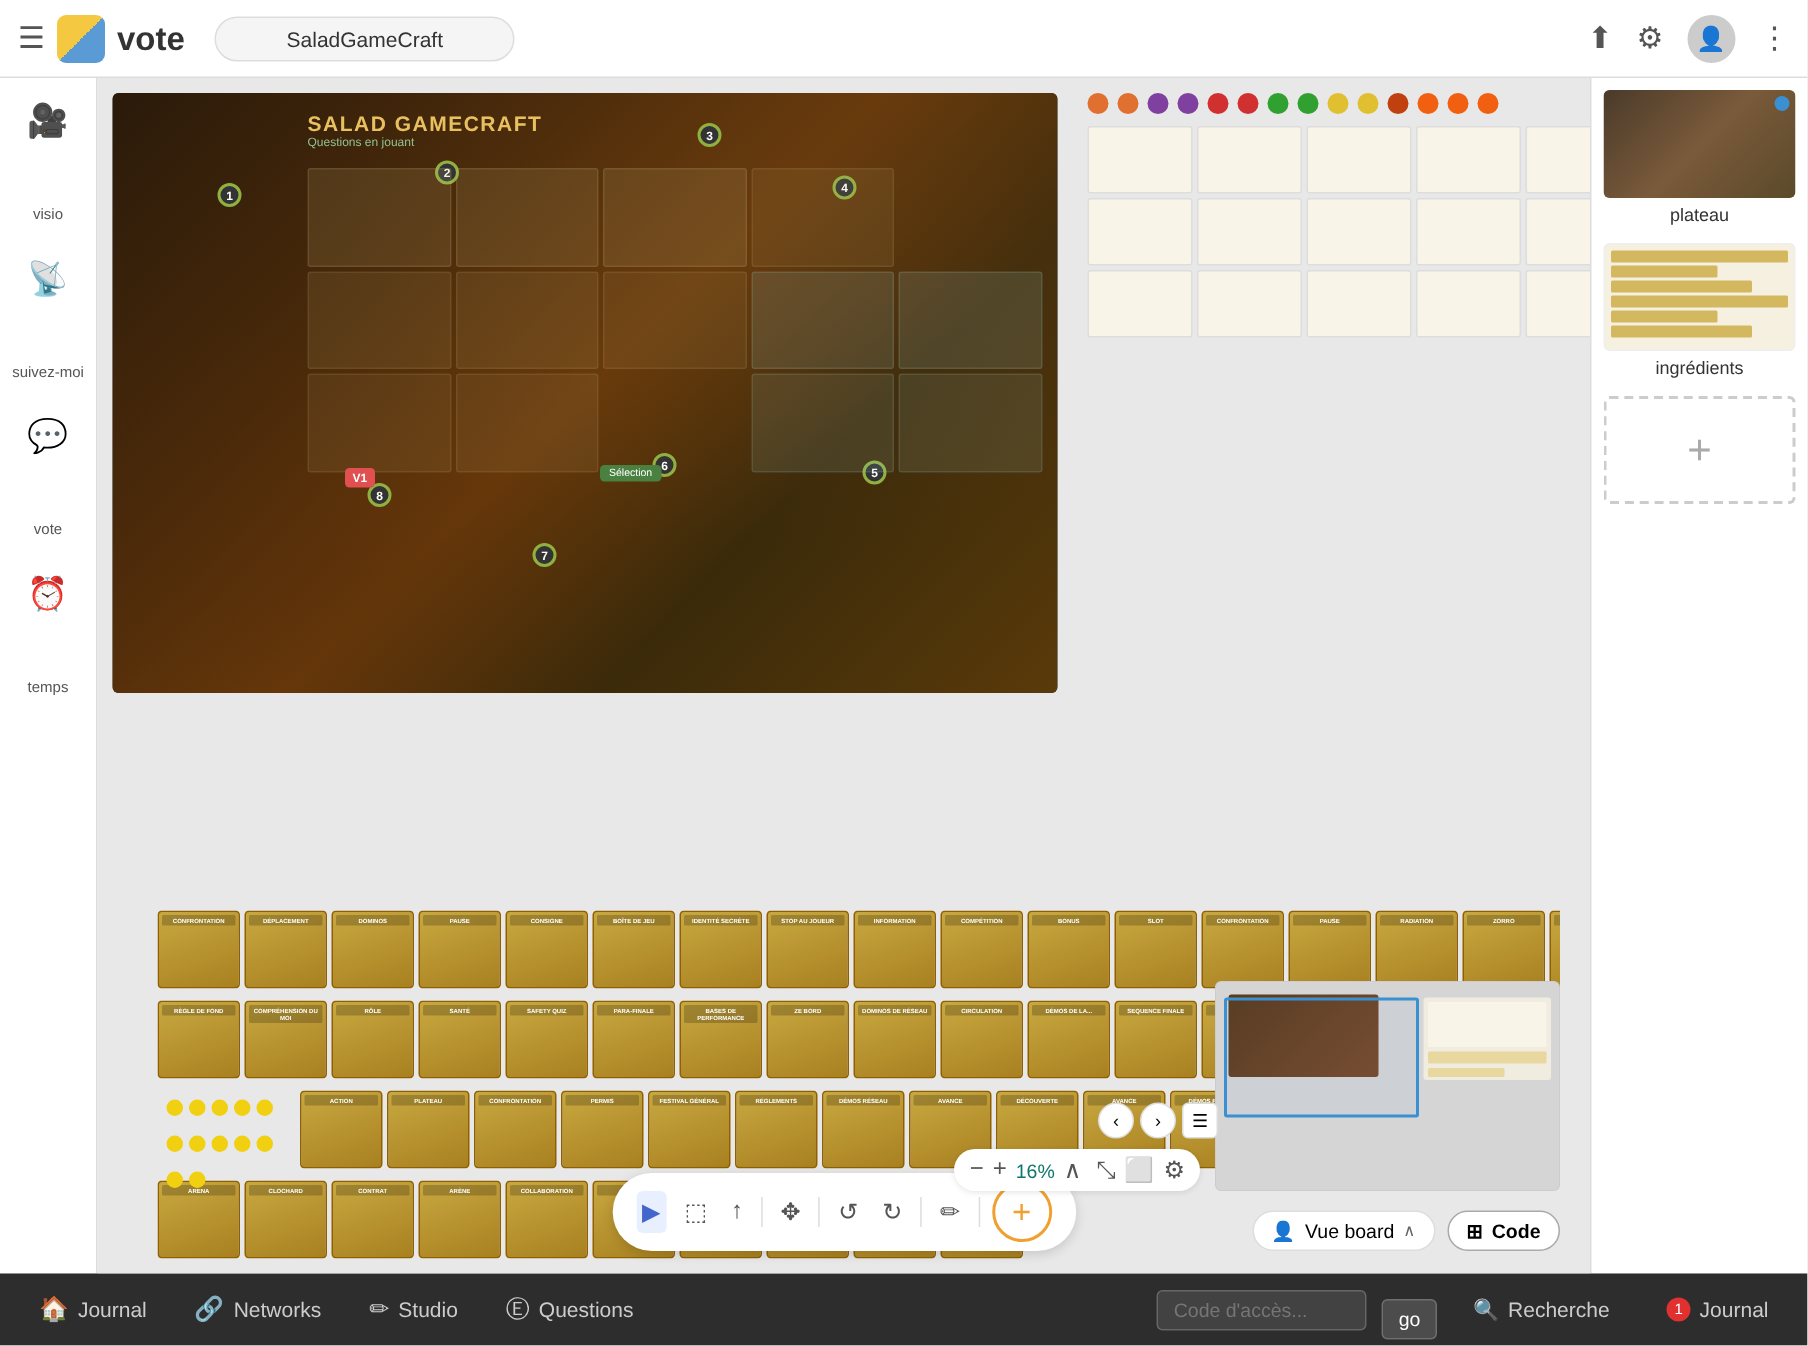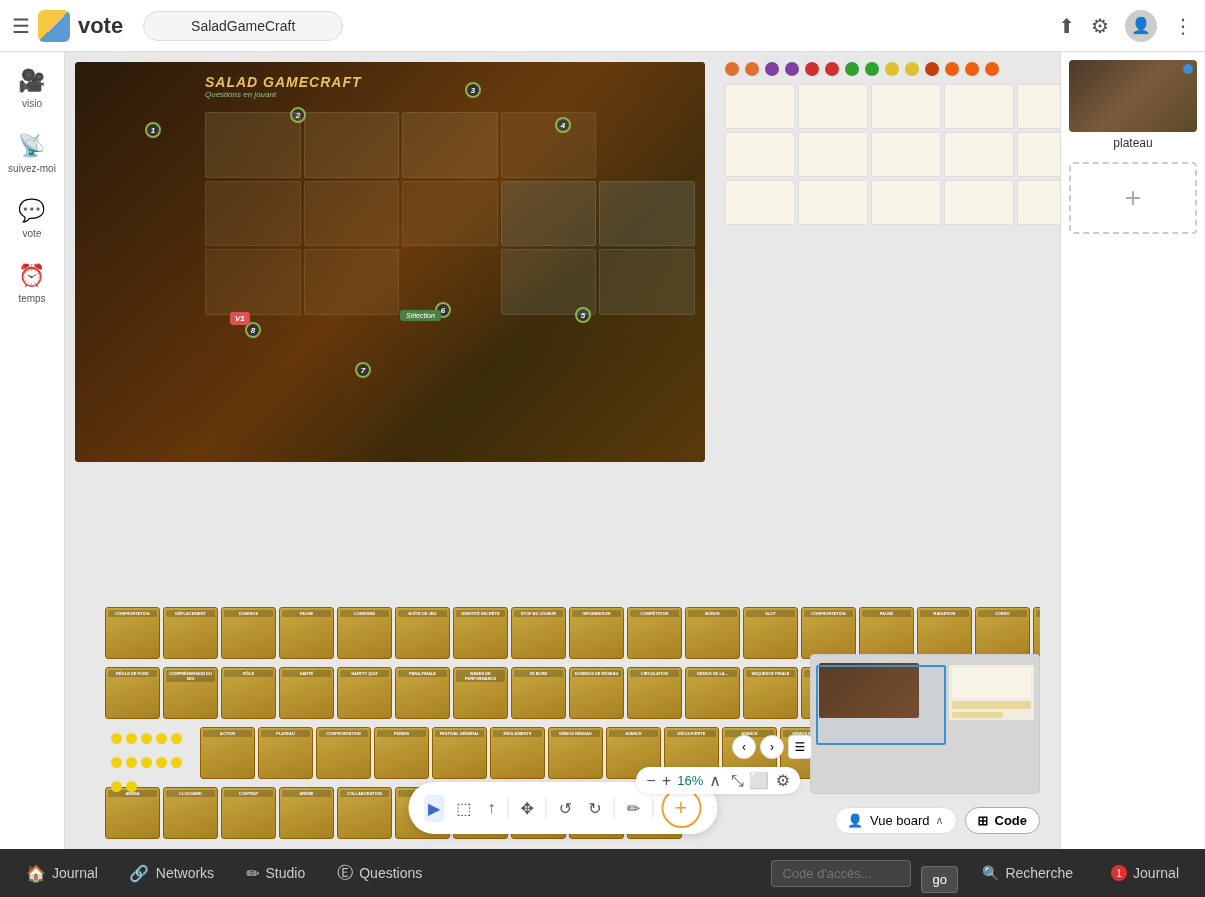--- a/index.html
+++ b/index.html
@@ -83,21 +83,21 @@
     }
     .sidebar-tool {
       display: flex;
       flex-direction: column;
       align-items: center;
       gap: 4px;
       cursor: pointer;
       color: #555;
     }
     .sidebar-tool .tool-icon { font-size: 22px; }
-    .sidebar-tool .tool-label { font-size: 10px; color: #555; }
+    .sidebar-tool .tool-label { font-size: 10px; color: #555; margin-top: 40px; }
 
     
     .canvas-area {
       flex: 1;
       background: #e8e8e8;
       position: relative;
       overflow: hidden;
     }
 
     
@@ -109,21 +109,20 @@
       height: 400px;
       background: #3a3a3a;
       border-radius: 4px;
       overflow: hidden;
     }
     .board-image-inner {
       width: 100%;
       height: 100%;
       background: linear-gradient(135deg, #2a1a0a 0%, #4a2a0a 30%, #6a3a0a 50%, #3a2a0a 70%, #5a3a0a 100%);
       position: relative;
-      font-style: italic;
     }
     
     .steam-overlay {
       position: absolute;
       top: 0; left: 0; right: 0; bottom: 0;
       background:
         radial-gradient(ellipse at 80% 20%, rgba(100,60,20,0.4) 0%, transparent 50%),
         radial-gradient(ellipse at 20% 80%, rgba(80,40,10,0.3) 0%, transparent 40%);
     }
     .board-title {
@@ -871,20 +870,31 @@
 
     <div class="sidebar-card">
       <div class="sidebar-thumbnail">
         <div class="sidebar-thumb-img"></div>
         <div class="sidebar-thumb-blue-dot"></div>
       </div>
       <span class="sidebar-label">plateau</span>
     </div>
 
 
+    <div class="sidebar-card">
+      <div class="sidebar-thumb-strips">
+        <div class="strip"></div>
+        <div class="strip short"></div>
+        <div class="strip medium"></div>
+        <div class="strip"></div>
+        <div class="strip short"></div>
+        <div class="strip medium"></div>
+      </div>
+      <span class="sidebar-label">ingrédients</span>
+    </div>
 
     <div class="sidebar-card">
       <div class="add-card">+</div>
     </div>
   </div>
 
 </div>
 
 <div class="bottom-nav">
   <div class="nav-items">

